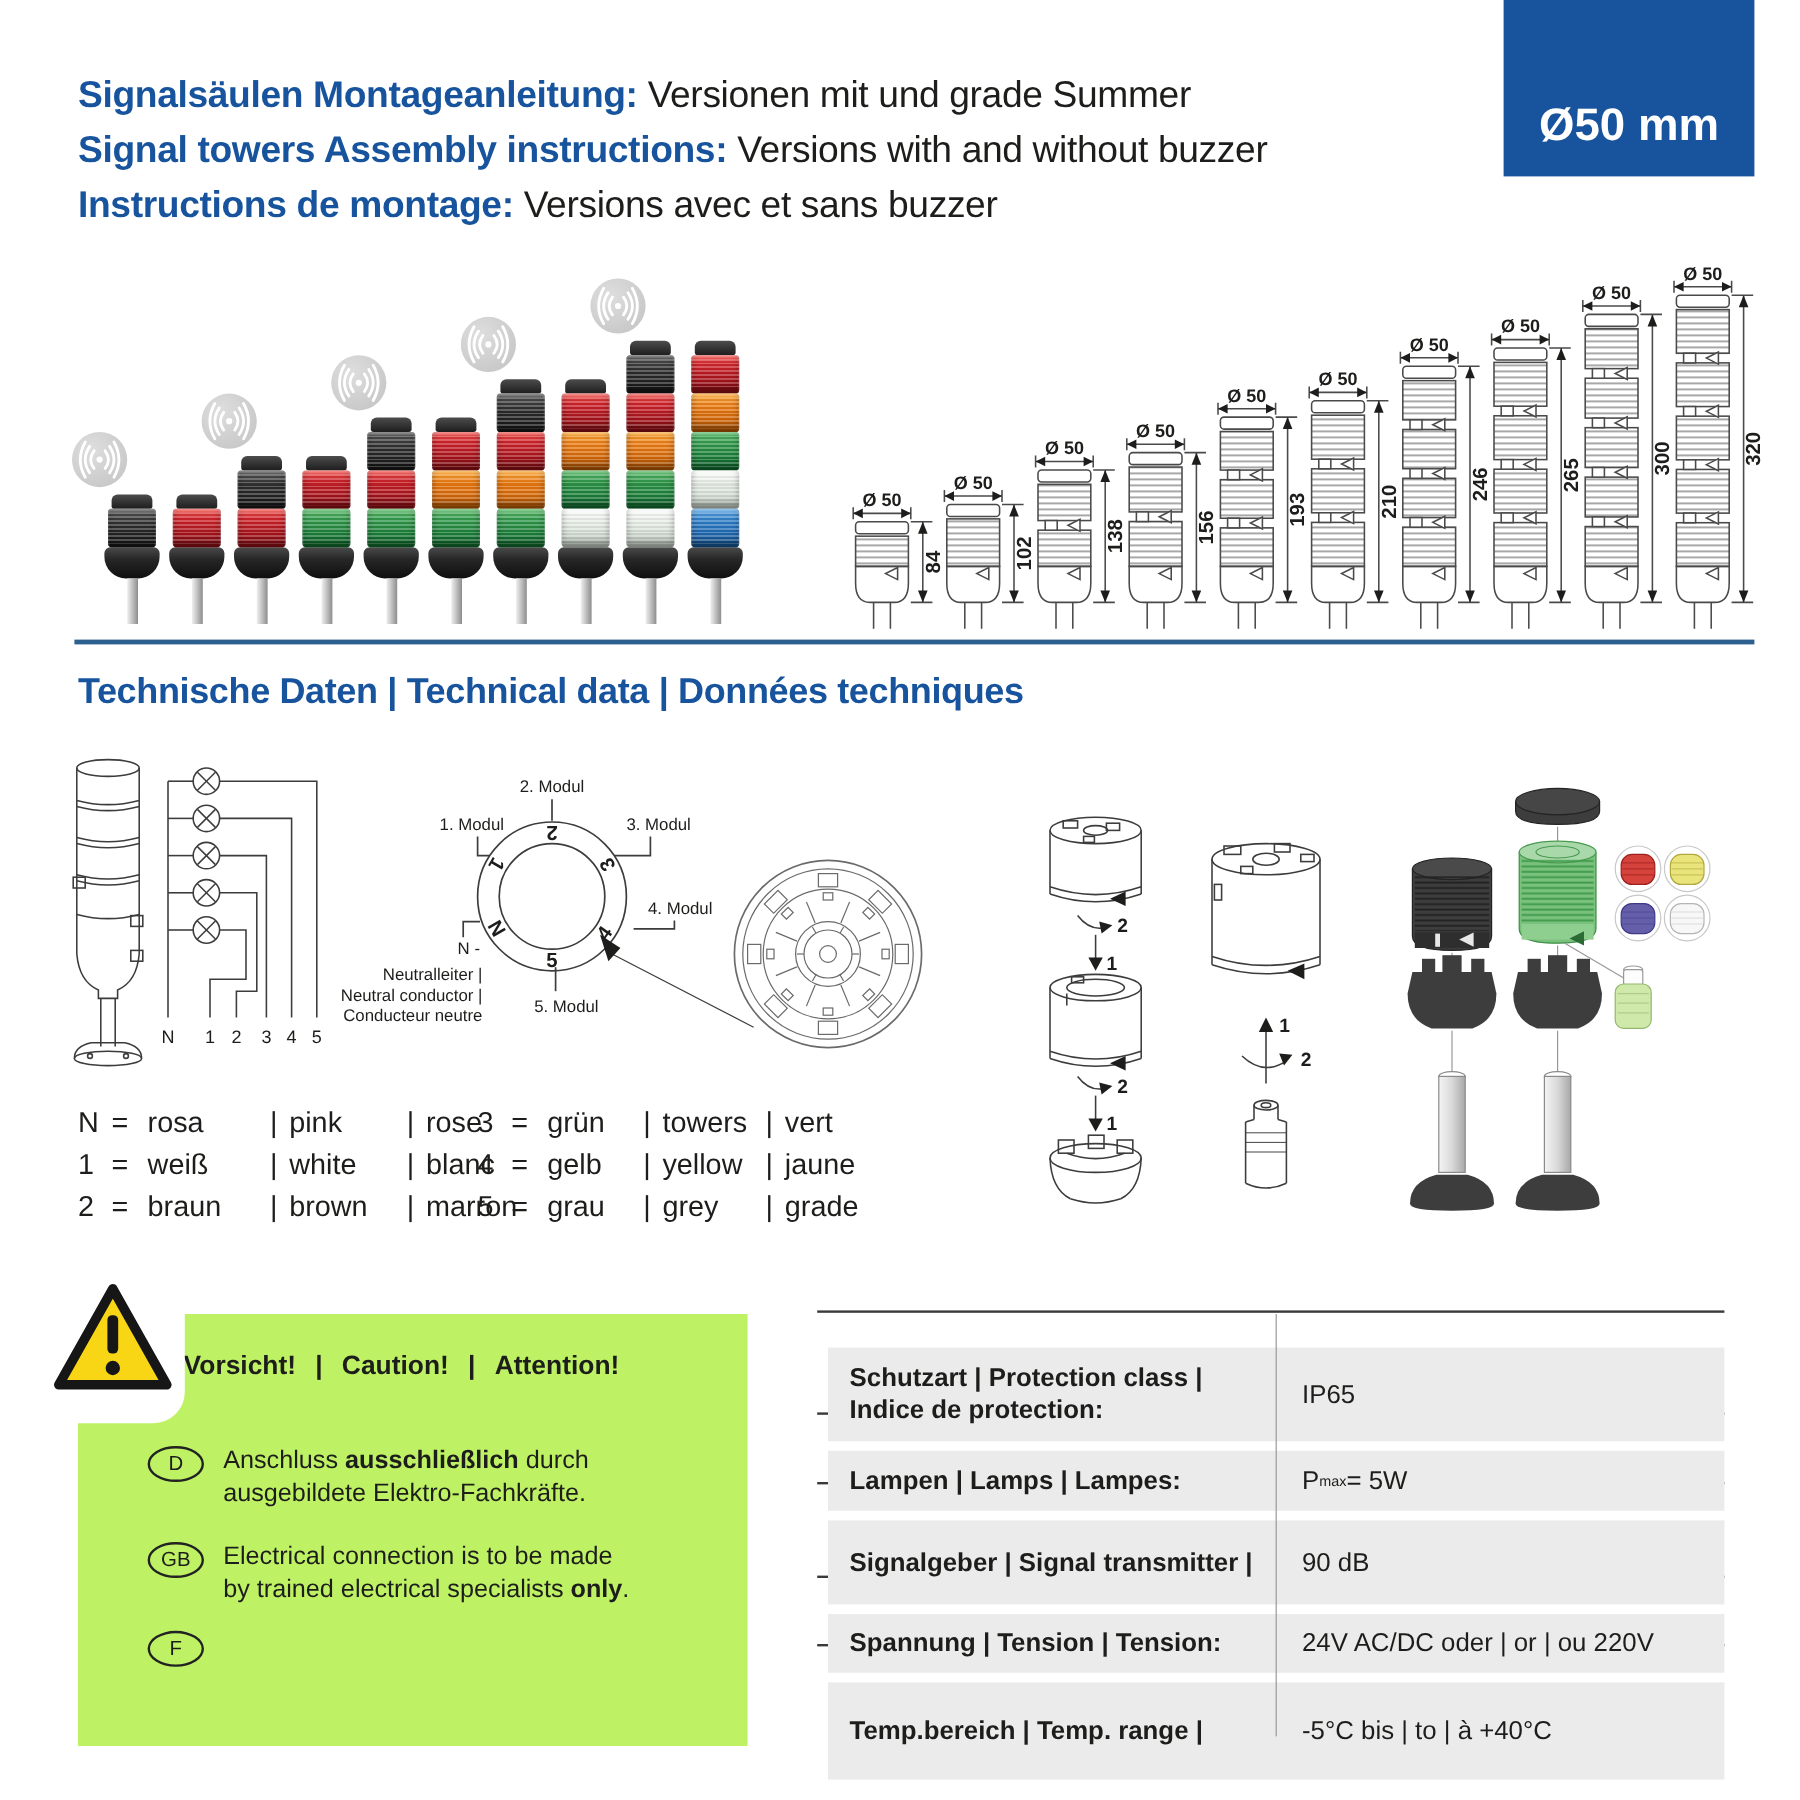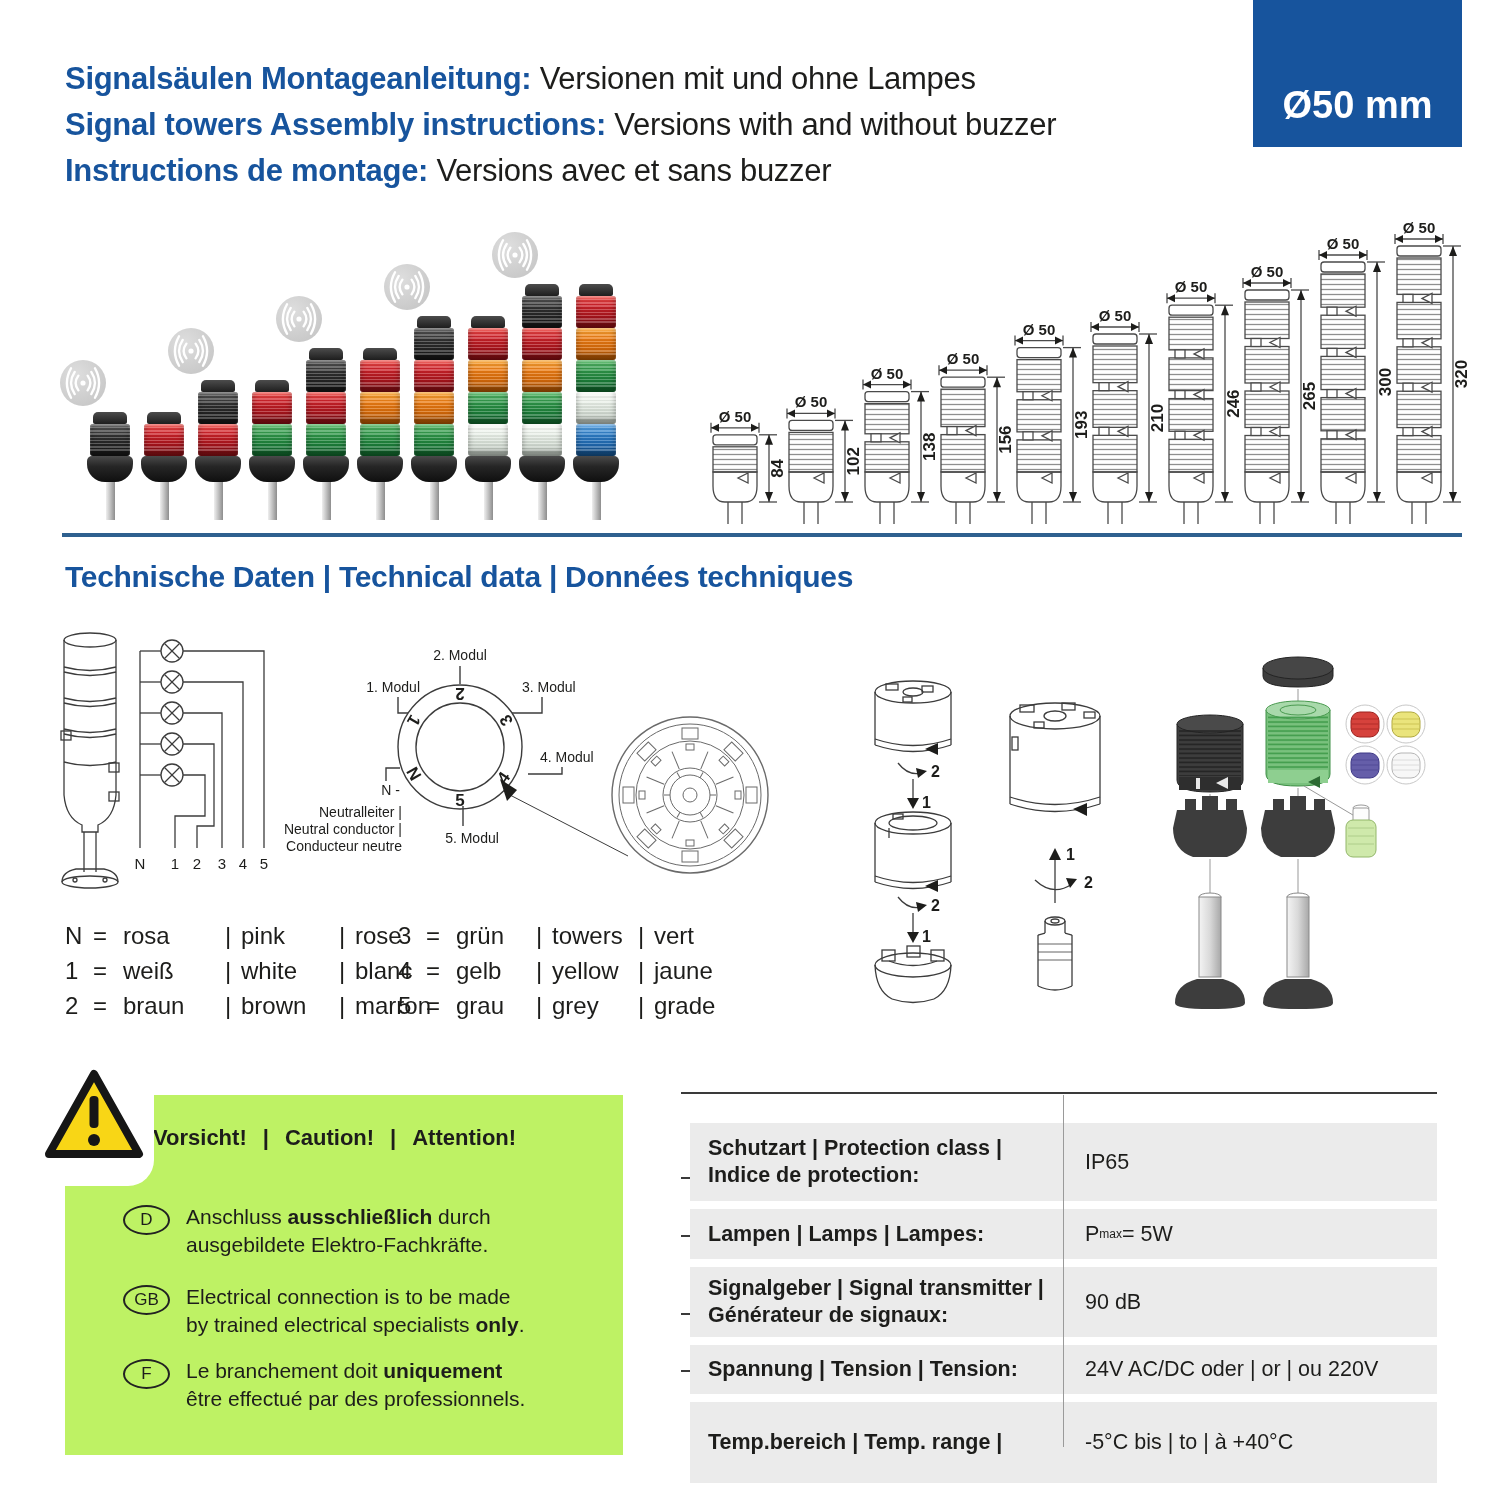--- a/index.html
+++ b/index.html
@@ -64,21 +64,21 @@
   .slabel div:empty{display:none;}
   .svalue{flex:1;padding-left:22px;display:flex;align-items:center;font-size:21.5px;border-radius:25px;}
   .svalue sub{font-size:12px;}
 </style>
 </head>
 <body>
 
 <div class="page">
 
   <div class="header">
-    <div class="tl"><b>Signalsäulen Montageanleitung:</b><span> Versionen mit und ohne Lampes</span></div>
+    <div class="tl"><b>Signalsäulen Montageanleitung:</b><span> Versionen mit und grade Summer</span></div>
     <div class="tl"><b>Signal towers Assembly instructions:</b><span> Versions with and without buzzer</span></div>
     <div class="tl"><b>Instructions de montage:</b><span> Versions avec et sans buzzer</span></div>
   </div>
   <div class="badge">
       <span>Ø50 mm</span>
     </div>
 
   <div id="photos">
       <div class="buzz-icon" style="left: -5px; top: 112px;"><svg viewBox="0 0 50 50" width="46" height="46">
           <path d="M20 17 Q14 25 20 33 M16 13 Q8 25 16 37 M12 9 Q3 25 12 41 M30 17 Q36 25 30 33 M34 13 Q42 25 34 37 M38 9 Q47 25 38 41" stroke="#fff" stroke-width="2.6" fill="none" stroke-linecap="round"></path>
@@ -822,21 +822,20 @@
     <div class="warn-item" style="top:188px">
       <span class="lang-badge">
           <span>GB</span>
         </span>
       <p><span>Electrical connection is to be made by trained electrical specialists </span><b>only</b><span>.</span></p>
     </div>
     <div class="warn-item" style="top:262px">
       <span class="lang-badge">
           <span>F</span>
         </span>
-      <p><span>Le branchement doit </span><b>uniquement</b><span> être effectué par des professionnels.</span></p>
     </div>
   </div>
   <div class="warn-patch"></div>
   <svg class="warn-tri" viewBox="0 0 104 96">
     <path d="M52 8 L97 88 L7 88 Z" fill="#f8d616" stroke="#161616" stroke-width="8" stroke-linejoin="round"></path>
     <rect x="47.5" y="30" width="9" height="32" rx="4" fill="#161616"></rect>
     <circle cx="52" cy="74" r="6" fill="#161616"></circle>
   </svg>
 
   <div class="spec">
@@ -858,21 +857,20 @@
         </div>
       <div class="svalue">
           <span>P</span>
           <sub>max</sub>
           <span> = 5W</span>
         </div>
     </div>
     <div class="srow" style="top:147px;height:70px">
       <div class="slabel">
           <div>Signalgeber | Signal transmitter |</div>
-          <div>Générateur de signaux:</div>
         </div>
       <div class="svalue">90 dB</div>
     </div>
     <div class="srow" style="top:225px;height:49px">
       <div class="slabel">
           <div>Spannung | Tension | Tension:</div>
         </div>
       <div class="svalue">24V AC/DC oder | or | ou 220V</div>
     </div>
     <div class="srow" style="top:282px;height:81px">

